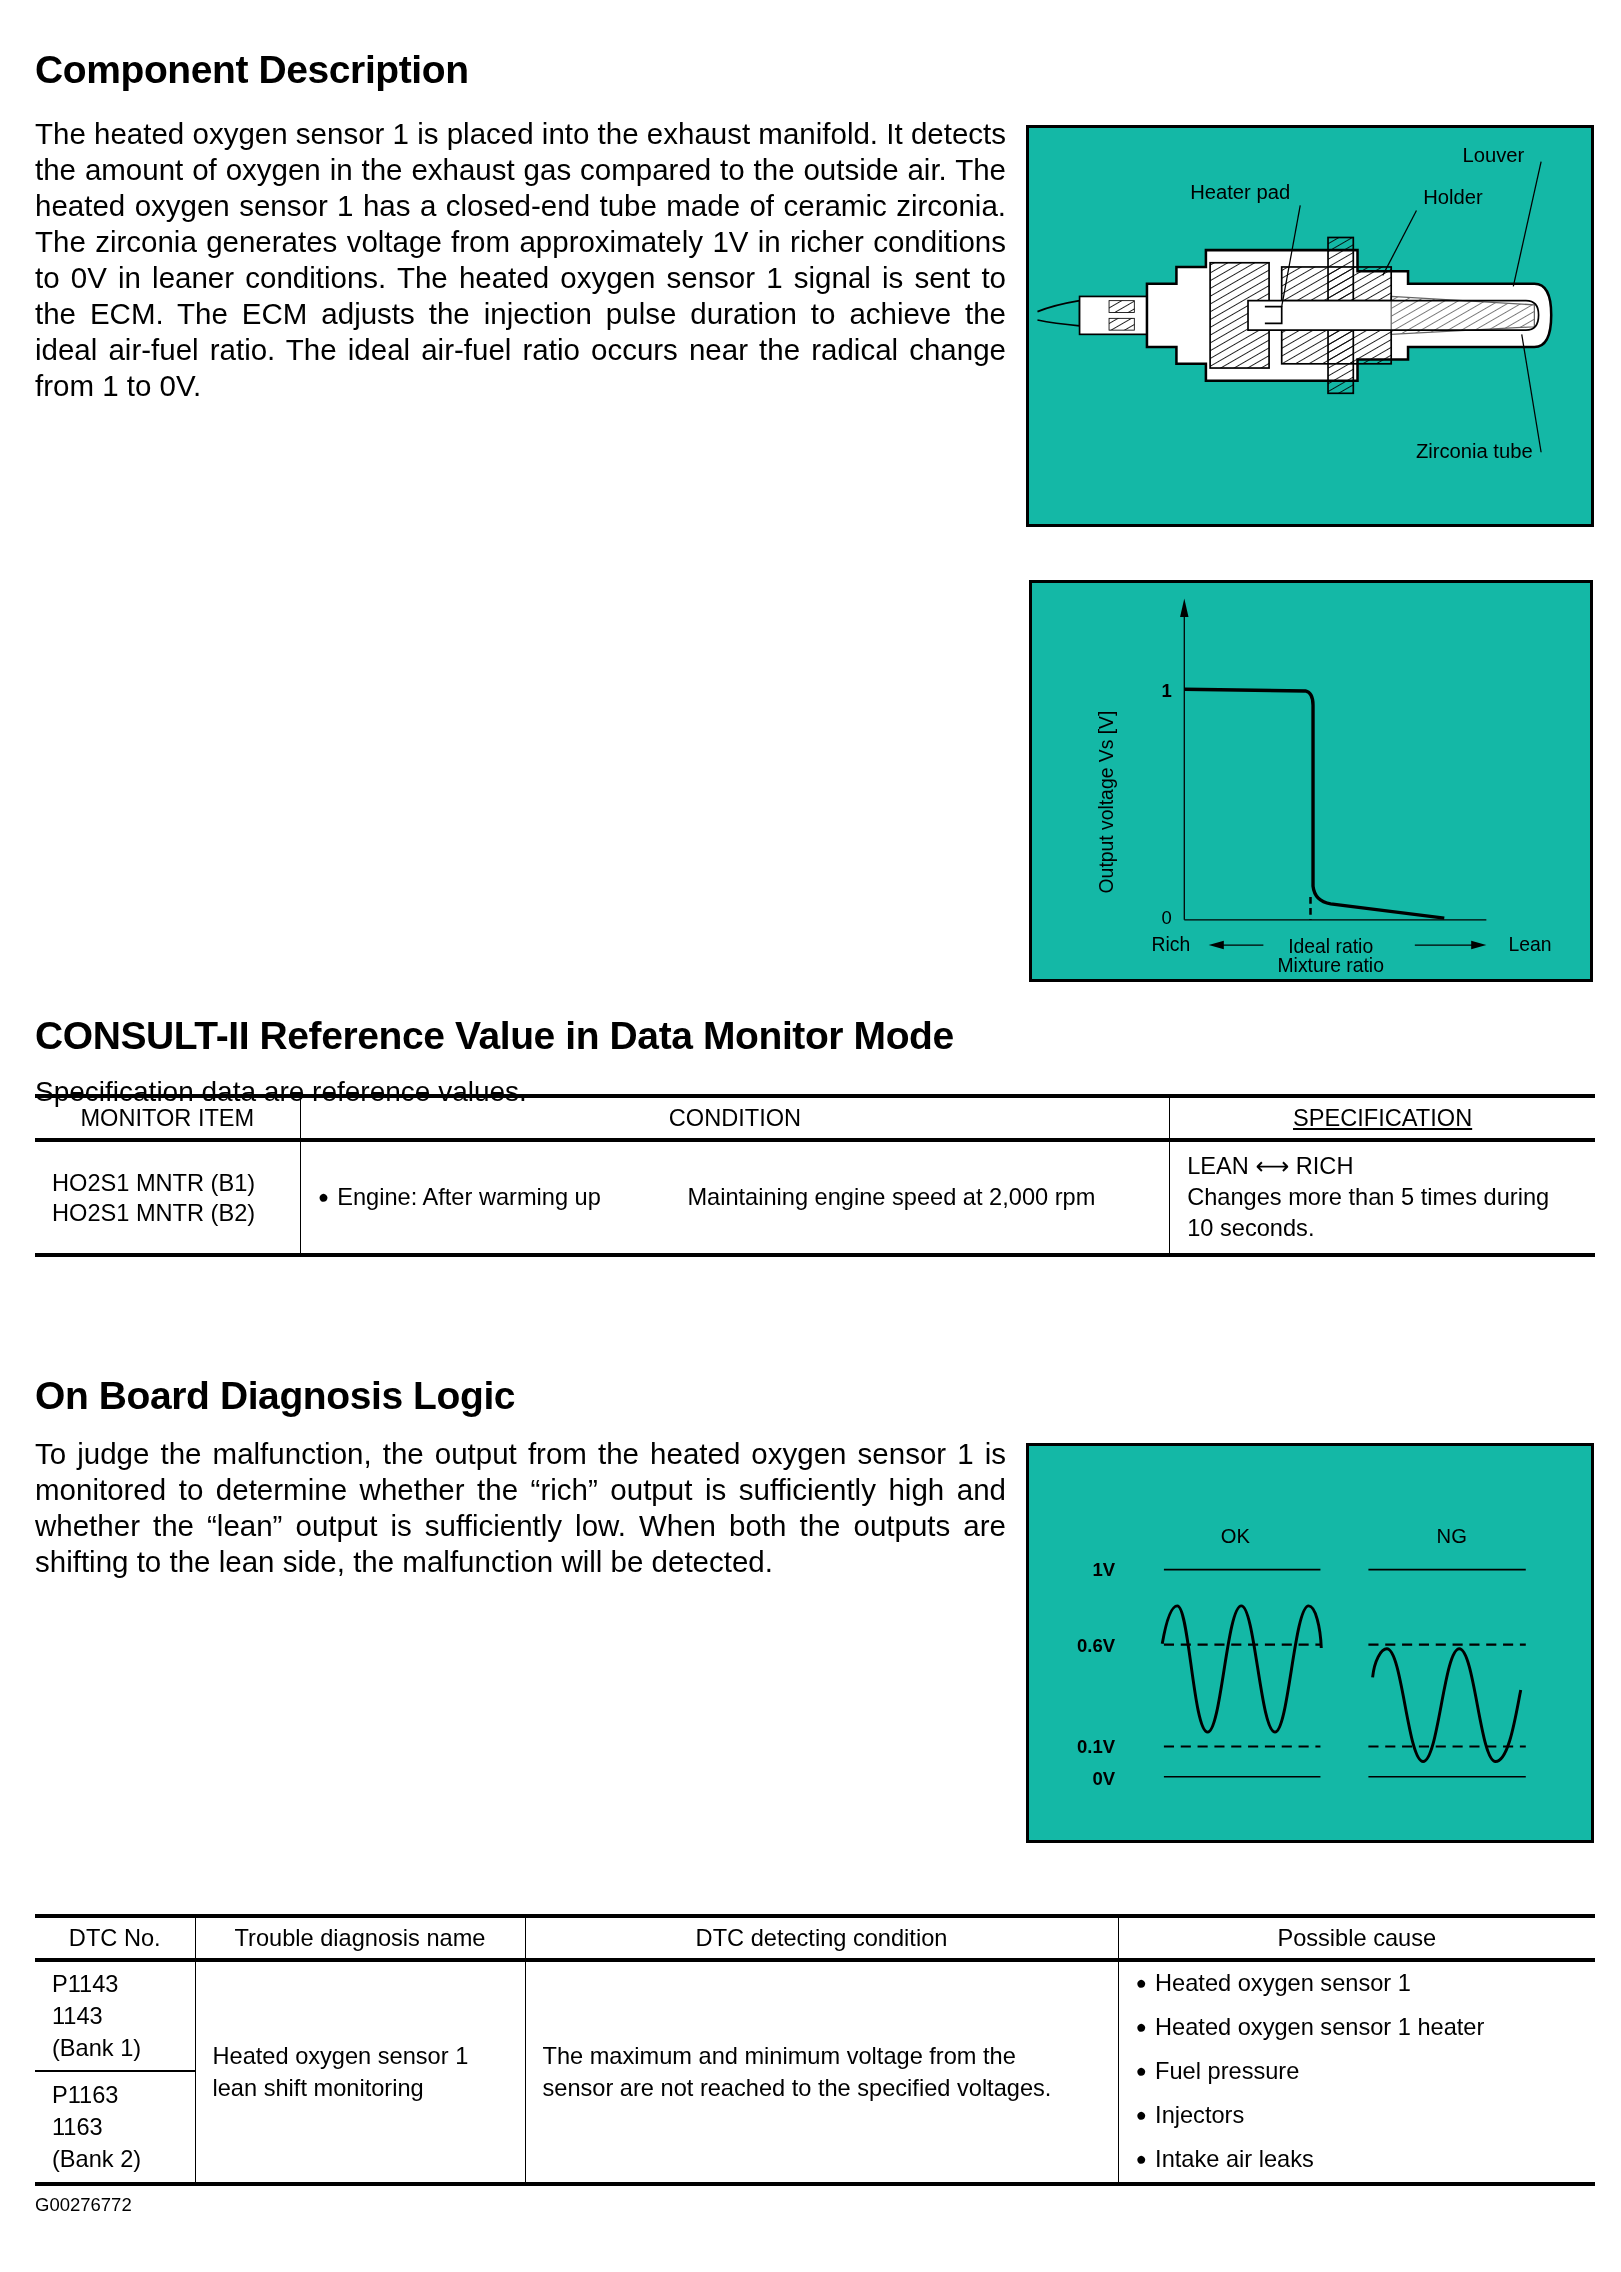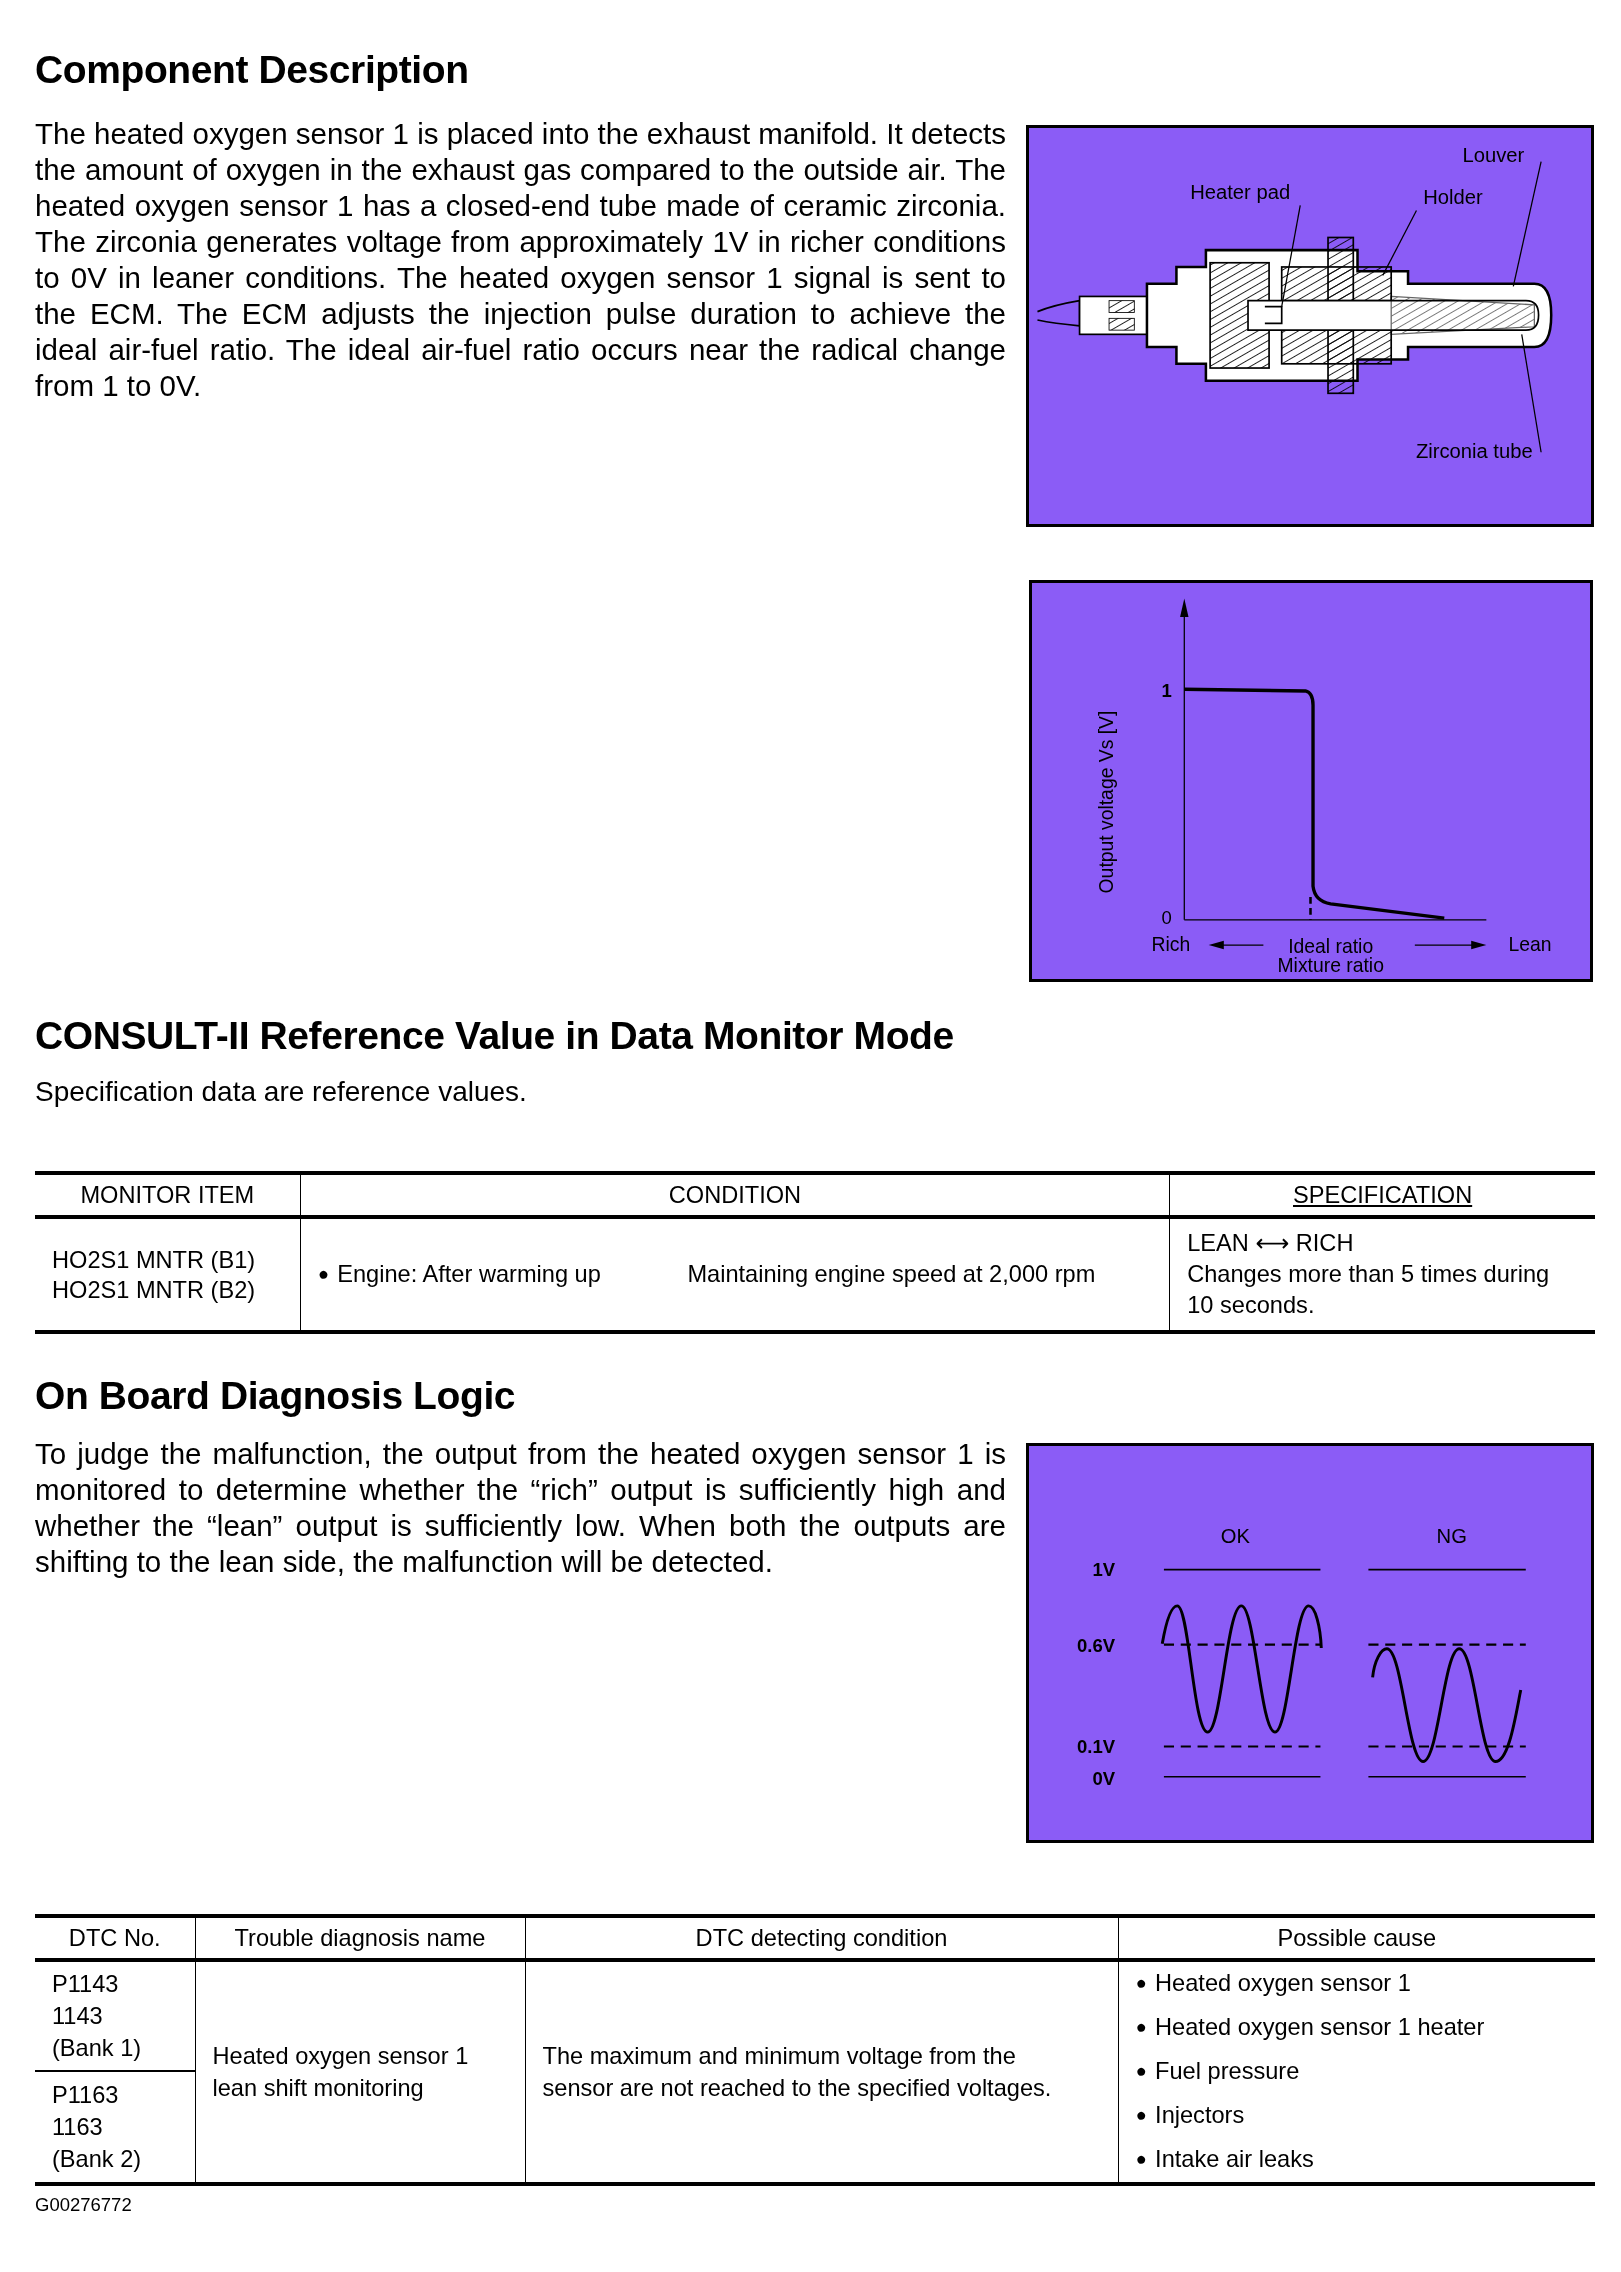--- a/index.html
+++ b/index.html
@@ -2,21 +2,21 @@
 <html style="font-size:13.5px"><head>
 <meta charset="utf-8">
 <style>
   html, body { margin:0; padding:0; background:#ffffff; }
   body { width:1622px; height:2273px; position:relative; overflow:hidden;
          font-family:"Liberation Sans", sans-serif; color:#000; }
   .abs { position:absolute; }
   h1 { margin:0; font-size:39px; font-weight:bold; letter-spacing:-0.4px; }
   .para { font-size:29.5px; line-height:36px; text-align:justify; }
   .para p { margin:0; }
-  .box { border:3.4px solid #000; box-sizing:border-box; background:#8b5cf6; }
+  .box { border:3.4px solid #000; box-sizing:border-box; background:#14b8a6; }
   svg text { font-family:"Liberation Sans", sans-serif; }
   table.t { border-collapse:collapse; position:absolute; font-size:23.6px; }
   table.t td, table.t th { font-weight:normal; vertical-align:middle; padding:0 17px; }
   .bullet::before { content:"\25CF"; font-size:18.5px; margin-right:8.4px; position:relative; top:-2.5px; }
   .thick-top { border-top:4.2px solid #000; }
   .thick-bot { border-bottom:4.2px solid #000; }
   .vl { border-left:1.3px solid #000; }
   .footer { font-size:18.5px; }
 </style>
 </head>
@@ -77,21 +77,21 @@
     <line x1="455" y1="430" x2="530" y2="430" stroke="#000" stroke-width="1.5"></line>
     <polygon points="540,430 522,425 522,435" fill="#000"></polygon>
     <text x="592" y="437" font-size="23" text-anchor="middle">Lean</text>
     <text x="355" y="474" font-size="23" text-anchor="middle" dy="-12">Mixture ratio</text>
   </svg>
 </div>
 
 <h1 class="abs" style="left:35px; top:1014px;">CONSULT-II Reference Value in Data Monitor Mode</h1>
 <div class="abs" style="left:35px; top:1076px; font-size:28px;">Specification data are reference values.</div>
 
-<table class="t" style="left:35px; top:1171px; width:1560px;">
+<table class="t" style="left:35px; top:1094px; width:1560px;">
   <colgroup>
       <col style="width:265px">
       <col style="width:370px">
       <col style="width:499px">
       <col style="width:425px">
     </colgroup>
   <tbody>
       <tr class="thick-top" style="height:44px;">
     <th style="text-align:center; padding:0;">MONITOR ITEM</th>
     <th colspan="2" class="vl" style="text-align:center;">CONDITION</th>

